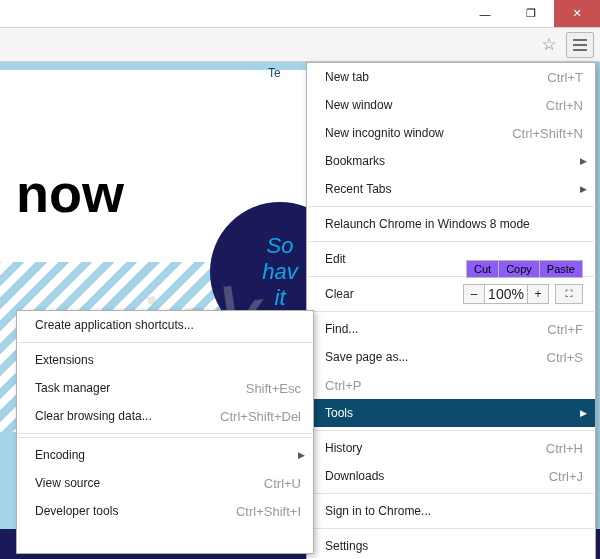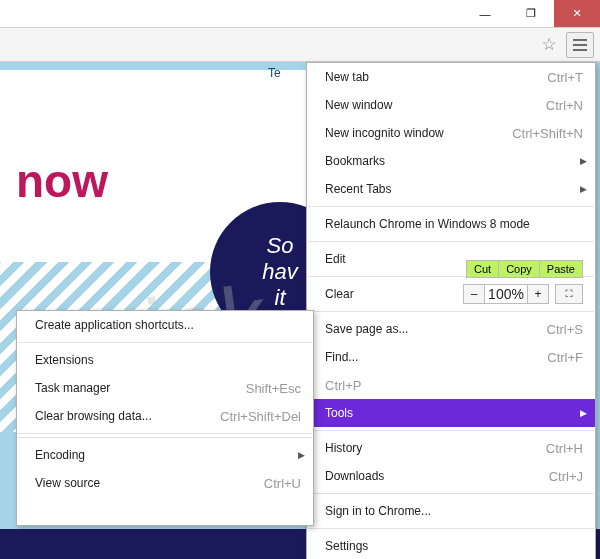--- a/index.html
+++ b/index.html
@@ -13,39 +13,39 @@
 
 .toolbar { height: 34px; background: #f5f5f5; border-bottom: 1px solid #d0d0d0; display: flex; justify-content: flex-end; align-items: center; padding-right: 6px; gap: 6px; }
 .star { width: 22px; height: 22px; color: #888; font-size: 17px; display: flex; align-items: center; justify-content: center; }
 .menu-btn { width: 28px; height: 26px; border: 1px solid #b8b8b8; background: #f0f0f0; display: flex; flex-direction: column; justify-content: center; align-items: center; gap: 3px; border-radius: 2px; }
 .menu-btn span { width: 14px; height: 2px; background: #6b6b6b; }
 
 .page-bg { position: absolute; top: 62px; left: 0; width: 600px; height: 497px; background: #a5d4e8; overflow: hidden; }
 .page-white { position: absolute; top: 8px; left: -100px; width: 520px; height: 300px; background: #fff; }
 .page-stripes { position: absolute; top: 200px; left: -100px; width: 520px; height: 170px;
   background: repeating-linear-gradient(135deg, #a5d4e8 0 8px, #fff 8px 16px); }
-.brand-text { position: absolute; top: 92px; left: 16px; font-size: 46px; font-weight: 700; color: #be185d; }
+.brand-text { position: absolute; top: 100px; left: 16px; font-size: 54px; font-weight: 700; color: #000000; }
 .way-text { position: absolute; top: 244px; left: 16px; font-size: 46px; font-weight: 300; color: #1a1a4a; }
-.badge { position: absolute; top: 140px; right: 250px; width: 140px; height: 140px; background: #1a1a5a; border-radius: 50%; color: #ffffff; font-style: italic; font-family: Georgia, serif; font-size: 22px; display: flex; flex-direction: column; align-items: center; justify-content: center; }
+.badge { position: absolute; top: 140px; right: 250px; width: 140px; height: 140px; background: #1a1a5a; border-radius: 50%; color: #0ea5e9; font-style: italic; font-family: Georgia, serif; font-size: 22px; display: flex; flex-direction: column; align-items: center; justify-content: center; }
 .te { position: absolute; top: 66px; left: 268px; font-size: 12px; color: #0c4a6e; }
 .watermark { position: absolute; top: 50%; left: 50%; transform: translate(-50%,-50%) rotate(-8deg); font-size: 90px; color: rgba(180,180,180,0.35); font-weight: 400; letter-spacing: 6px; pointer-events: none; }
 .bottom-bar { position: absolute; bottom: 0; left: 0; width: 600px; height: 30px; background: #1a1a5a; display: flex; justify-content: flex-end; align-items: center; padding-right: 18px; gap: 38px; color: #fff; font-size: 12px; }
 
 .menu { position: absolute; background: #fff; border: 1px solid #b0b0b0; box-shadow: 2px 2px 6px rgba(0,0,0,0.25); font-size: 12px; color: #222; }
 .main-menu { top: 62px; right: 4px; width: 290px; }
 .menu-row { height: 28px; display: flex; align-items: center; padding: 0 12px 0 18px; position: relative; gap: 12px; }
-.menu-row.hl { background: #6d28d9; color: #fff; }
+.menu-row.hl { background: #0c4a6e; color: #fff; }
 .menu-row .lbl { flex: 1; }
 .menu-row .sc { color: #999; font-size: 13px; }
 .menu-row .arrow { position: absolute; right: 8px; font-size: 9px; color: #555; }
 .menu-row.hl .arrow { color: #fff; }
 .sep { height: 1px; background: #e2e2e2; margin: 3px 1px; }
 
 .edit-btns { display: flex; gap: 0; margin-left: auto; }
-.edit-btns button { font-size: 11px; padding: 2px 7px; border: 1px solid #bbb; background: #bef264; margin-top: 20px; }
+.edit-btns button { font-size: 11px; padding: 2px 7px; border: 1px solid #bbb; background: #8b5cf6; margin-top: 20px; }
 .edit-btns button:not(:last-child) { border-right: none; }
 
 .zoom-ctrl { display: flex; align-items: center; gap: 0; margin-left: auto; }
 .zoom-ctrl .zb { width: 22px; height: 20px; border: 1px solid #bbb; background: #f5f5f5; font-size: 12px; display: flex; align-items: center; justify-content: center; }
 .zoom-ctrl .zv { width: 42px; height: 20px; border-top: 1px solid #bbb; border-bottom: 1px solid #bbb; font-size: 14px; display: flex; align-items: center; justify-content: center; }
 .zoom-ctrl .fs { width: 28px; height: 20px; border: 1px solid #bbb; background: #f5f5f5; margin-left: 6px; font-size: 10px; display: flex; align-items: center; justify-content: center; }
 
 .sub-menu { top: 310px; left: 16px; width: 298px; }
 </style>
 </head>
@@ -124,26 +124,26 @@
       <span class="lbl">Clear</span>
       <div class="zoom-ctrl">
         <div class="zb">–</div>
         <div class="zv">100%</div>
         <div class="zb">+</div>
         <div class="fs">⛶</div>
       </div>
     </div>
     <div class="sep"></div>
     <div class="menu-row">
+      <span class="lbl">Find...</span>
+      <span class="sc">Ctrl+F</span>
+    </div>
+    <div class="menu-row">
       <span class="lbl">Save page as...</span>
       <span class="sc">Ctrl+S</span>
-    </div>
-    <div class="menu-row">
-      <span class="lbl">Find...</span>
-      <span class="sc">Ctrl+F</span>
     </div>
     <div class="menu-row">
       <span class="sc">Ctrl+P</span>
     </div>
     <div class="menu-row hl">
       <span class="lbl">Tools</span>
       <span class="arrow">▶</span>
     </div>
     <div class="sep"></div>
     <div class="menu-row">
@@ -182,14 +182,18 @@
     <div class="sep"></div>
     <div class="sep"></div>
     <div class="menu-row">
       <span class="lbl">Encoding</span>
       <span class="arrow">▶</span>
     </div>
     <div class="menu-row">
       <span class="lbl">View source</span>
       <span class="sc">Ctrl+U</span>
     </div>
+    <div class="menu-row">
+      <span class="lbl">Developer tools</span>
+      <span class="sc">Ctrl+Shift+I</span>
+    </div>
     <div class="menu-row"></div>
   </div>
 
 </body></html>

